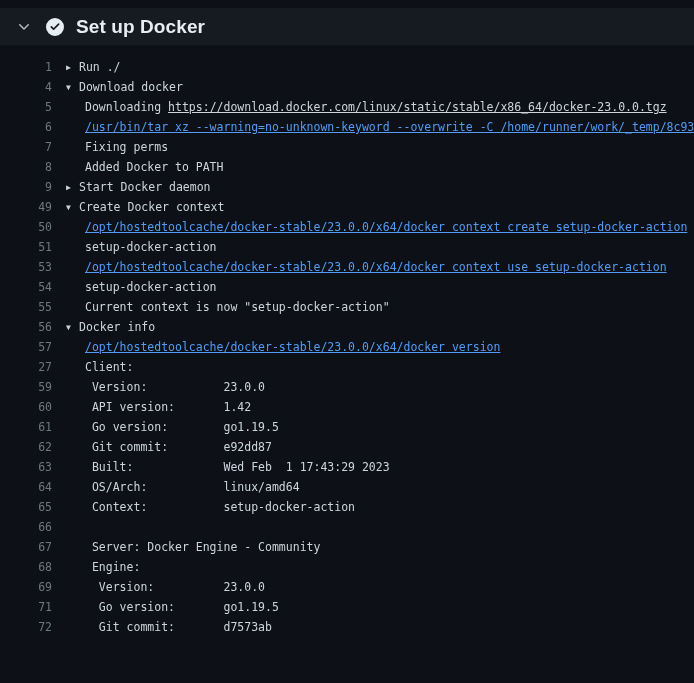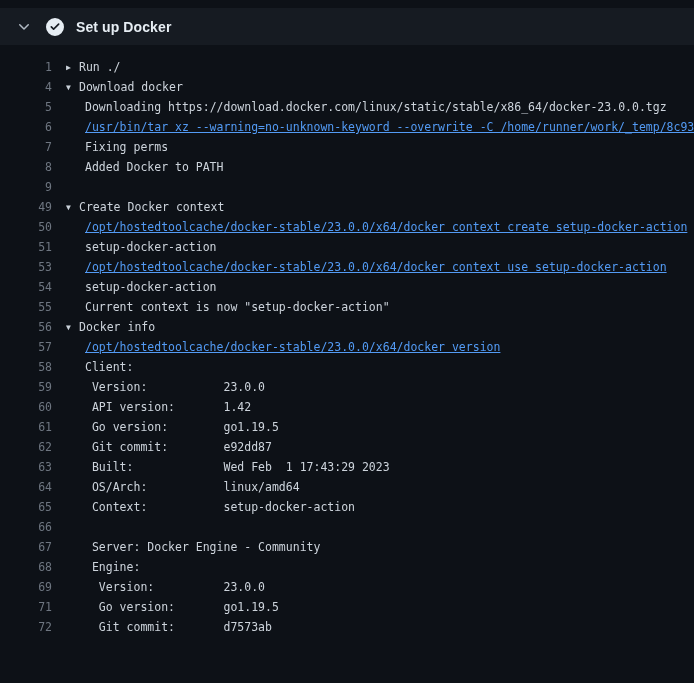--- a/index.html
+++ b/index.html
@@ -17,21 +17,21 @@
     background: #161b22;
     display: flex;
     align-items: center;
     padding: 0 16px;
     cursor: pointer;
   }
   .step-header .chev { display: flex; align-items: center; margin-right: 14px; }
   .step-header .status { display: flex; align-items: center; margin-right: 12px; }
   .step-title {
     color: #e6edf3;
-    font-size: 14px;
+    font-size: 19px;
     font-weight: 600;
     letter-spacing: .1px;
   }
   .log {
     padding-top: 12px;
     font-family: "DejaVu Sans Mono", "Liberation Mono", monospace;
     font-size: 11.5px;
   }
   .log-row {
     display: flex;
@@ -47,21 +47,21 @@
     color: #6e7681;
     user-select: none;
   }
   .line-content {
     padding-left: 14px;
     color: #cdd4dc;
     white-space: pre;
   }
   .line-content.child { padding-left: 33px; }
   .seg-command { color: #539bf5; text-decoration: underline; }
-  .seg-link { color: #cdd4dc; cursor: pointer; }
+  .seg-link { color: #cdd4dc; text-decoration: underline; cursor: pointer; }
   .toggle {
     display: inline-block;
     width: 13px;
     font-size: 8px;
     color: #c9d1d9;
     vertical-align: 1px;
   }
 </style>
 </head>
 <body>
@@ -80,30 +80,30 @@
   <span class="step-title">Set up Docker</span>
 </div>
 
 <div class="log" id="log-lines">
     <div class="log-row"><span class="line-num">1</span><span class="line-content"><span class="toggle">▶</span><span>Run ./</span></span></div>
     <div class="log-row"><span class="line-num">4</span><span class="line-content"><span class="toggle">▼</span><span>Download docker</span></span></div>
     <div class="log-row"><span class="line-num">5</span><span class="line-content child"><span>Downloading </span><span class="seg-link">https://download.docker.com/linux/static/stable/x86_64/docker-23.0.0.tgz</span></span></div>
     <div class="log-row"><span class="line-num">6</span><span class="line-content child"><span class="seg-command">/usr/bin/tar xz --warning=no-unknown-keyword --overwrite -C /home/runner/work/_temp/8c93</span></span></div>
     <div class="log-row"><span class="line-num">7</span><span class="line-content child"><span>Fixing perms</span></span></div>
     <div class="log-row"><span class="line-num">8</span><span class="line-content child"><span>Added Docker to PATH</span></span></div>
-    <div class="log-row"><span class="line-num">9</span></div>
+    <div class="log-row"><span class="line-num">9</span><span class="line-content"><span class="toggle">▶</span><span>Start Docker daemon</span></span></div>
     <div class="log-row"><span class="line-num">49</span><span class="line-content"><span class="toggle">▼</span><span>Create Docker context</span></span></div>
     <div class="log-row"><span class="line-num">50</span><span class="line-content child"><span class="seg-command">/opt/hostedtoolcache/docker-stable/23.0.0/x64/docker context create setup-docker-action</span></span></div>
     <div class="log-row"><span class="line-num">51</span><span class="line-content child"><span>setup-docker-action</span></span></div>
     <div class="log-row"><span class="line-num">53</span><span class="line-content child"><span class="seg-command">/opt/hostedtoolcache/docker-stable/23.0.0/x64/docker context use setup-docker-action</span></span></div>
     <div class="log-row"><span class="line-num">54</span><span class="line-content child"><span>setup-docker-action</span></span></div>
     <div class="log-row"><span class="line-num">55</span><span class="line-content child"><span>Current context is now "setup-docker-action"</span></span></div>
     <div class="log-row"><span class="line-num">56</span><span class="line-content"><span class="toggle">▼</span><span>Docker info</span></span></div>
     <div class="log-row"><span class="line-num">57</span><span class="line-content child"><span class="seg-command">/opt/hostedtoolcache/docker-stable/23.0.0/x64/docker version</span></span></div>
-    <div class="log-row"><span class="line-num">58</span><span class="line-content child"><span>Client:</span></span></div>
+    <div class="log-row"><span class="line-num">27</span><span class="line-content child"><span>Client:</span></span></div>
     <div class="log-row"><span class="line-num">59</span><span class="line-content child"><span> Version:           23.0.0</span></span></div>
     <div class="log-row"><span class="line-num">60</span><span class="line-content child"><span> API version:       1.42</span></span></div>
     <div class="log-row"><span class="line-num">61</span><span class="line-content child"><span> Go version:        go1.19.5</span></span></div>
     <div class="log-row"><span class="line-num">62</span><span class="line-content child"><span> Git commit:        e92dd87</span></span></div>
     <div class="log-row"><span class="line-num">63</span><span class="line-content child"><span> Built:             Wed Feb  1 17:43:29 2023</span></span></div>
     <div class="log-row"><span class="line-num">64</span><span class="line-content child"><span> OS/Arch:           linux/amd64</span></span></div>
     <div class="log-row"><span class="line-num">65</span><span class="line-content child"><span> Context:           setup-docker-action</span></span></div>
     <div class="log-row"><span class="line-num">66</span><span class="line-content child"><span></span></span></div>
     <div class="log-row"><span class="line-num">67</span><span class="line-content child"><span> Server: Docker Engine - Community</span></span></div>
     <div class="log-row"><span class="line-num">68</span><span class="line-content child"><span> Engine:</span></span></div>

